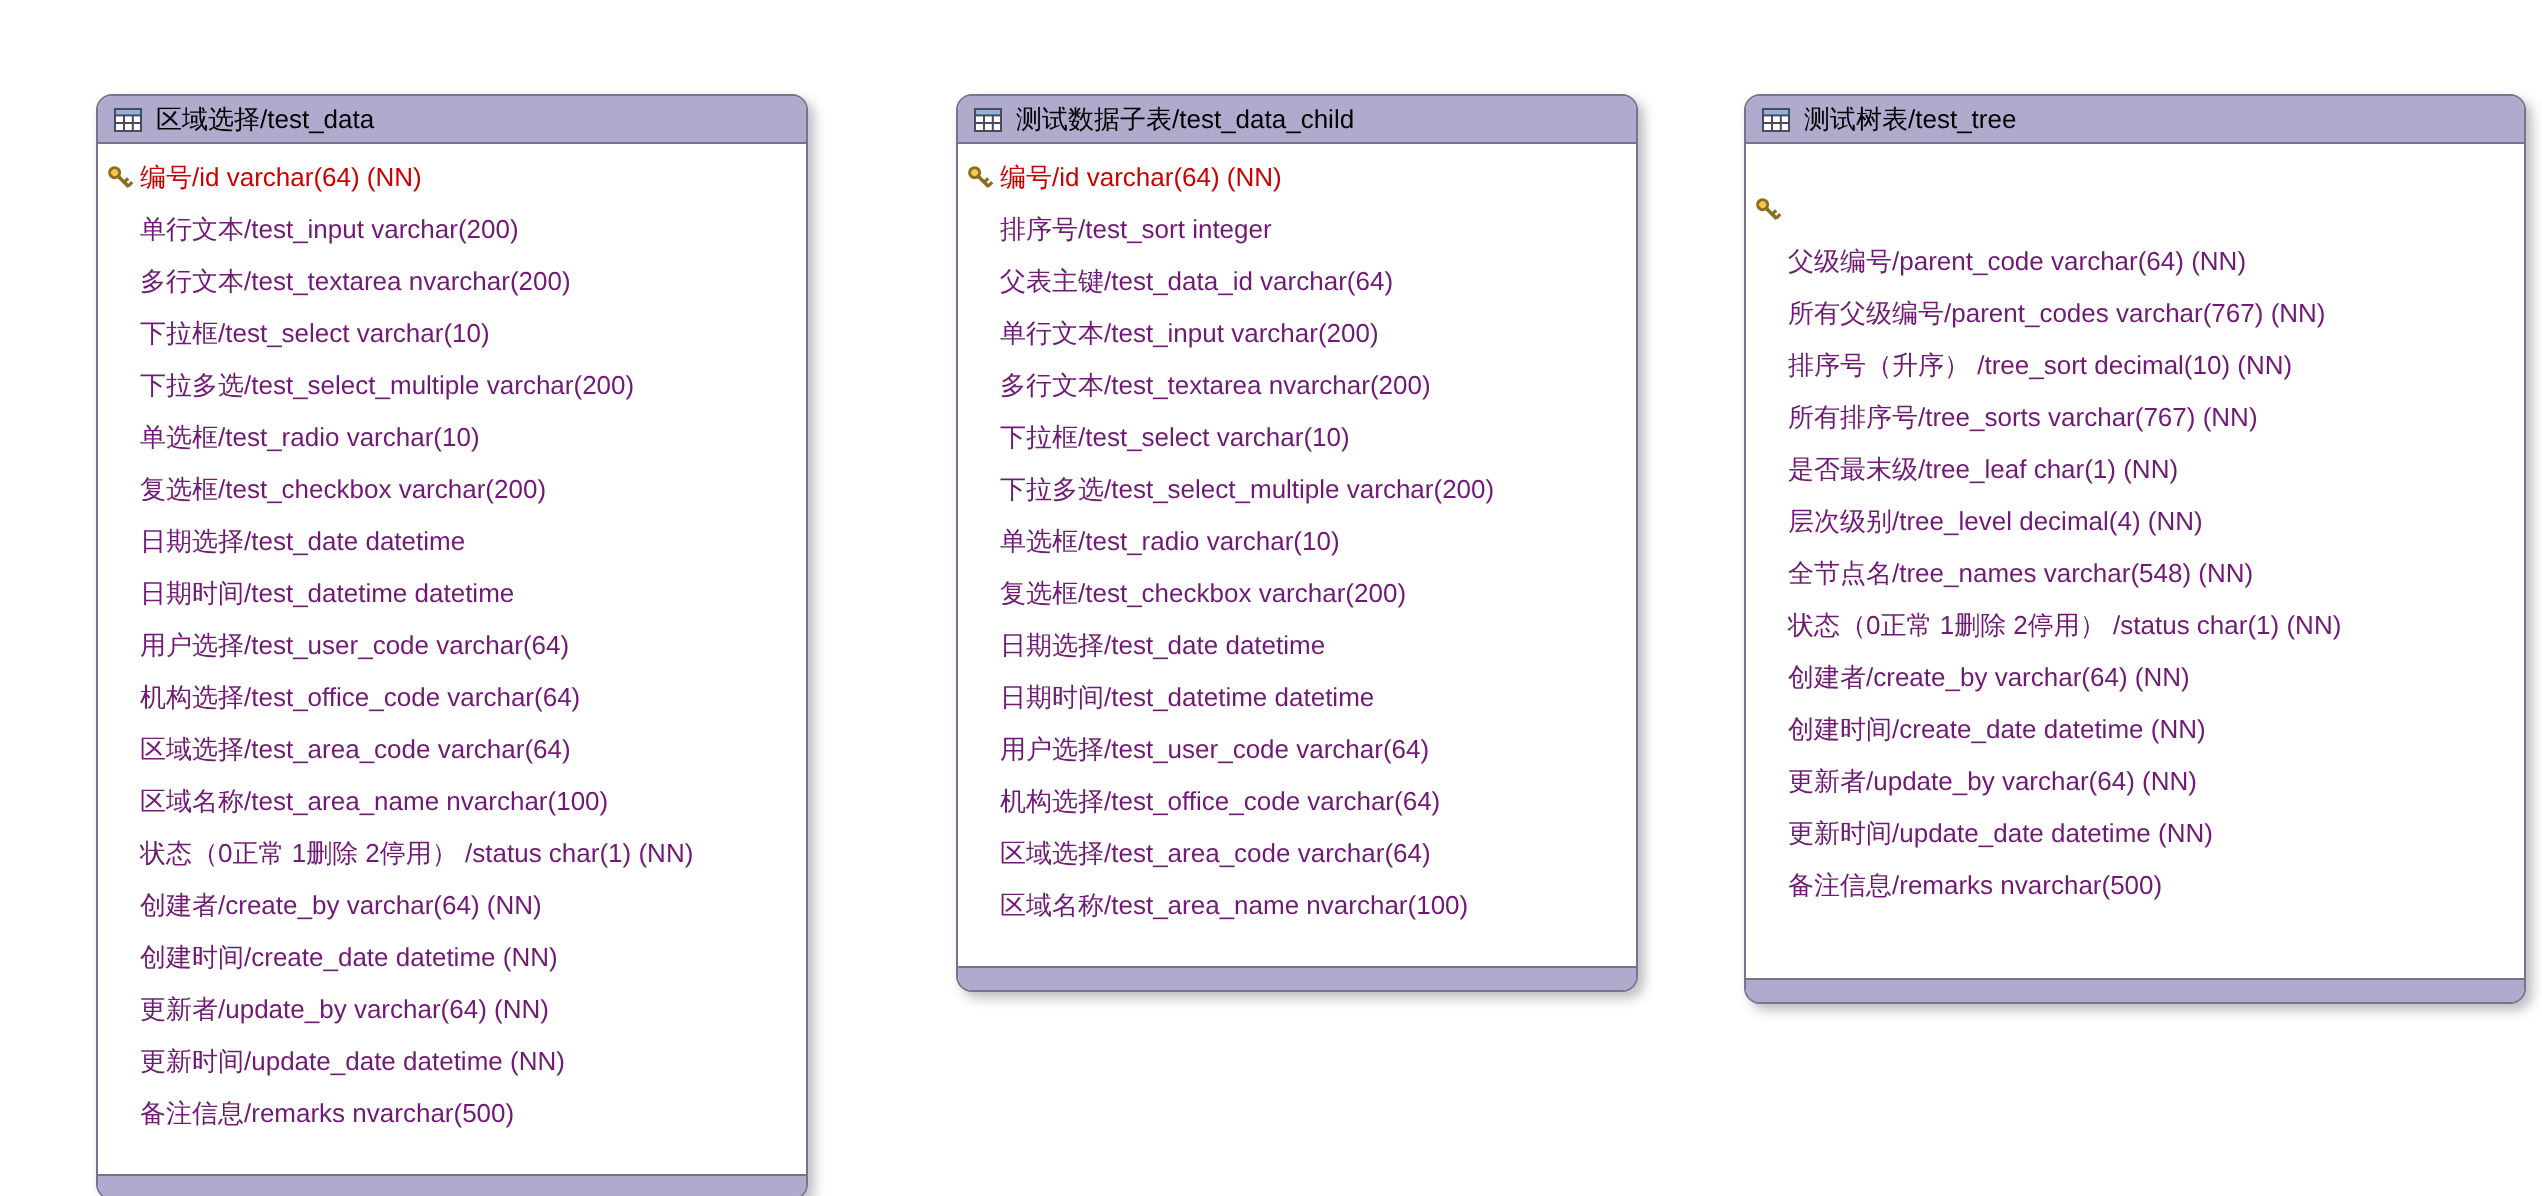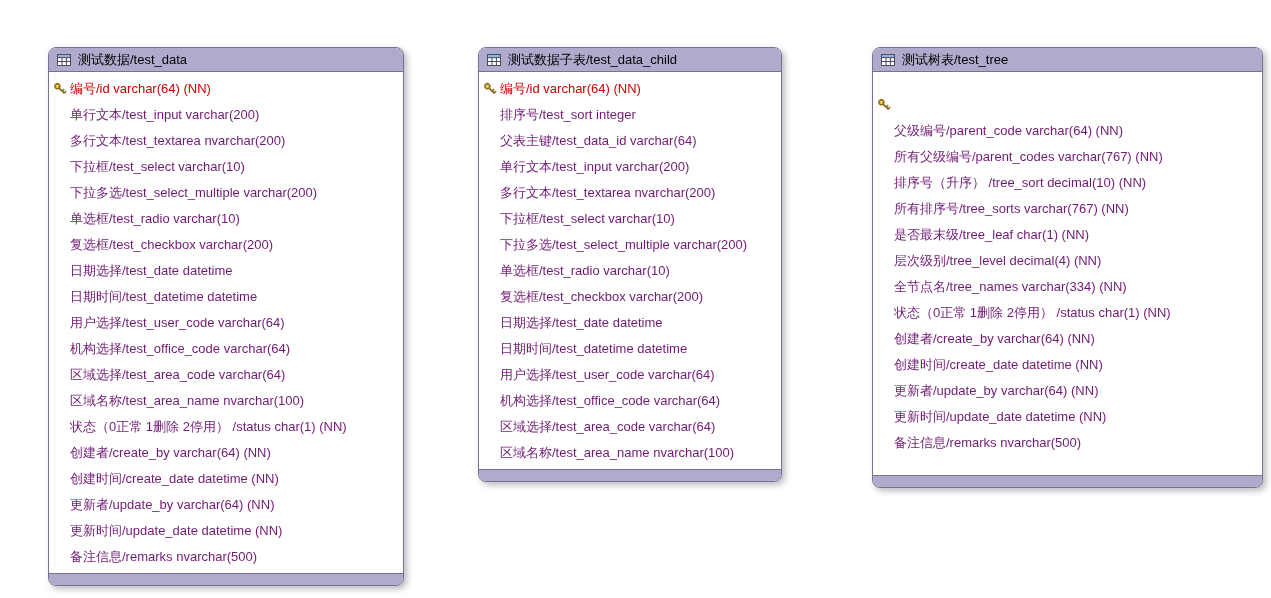--- a/index.html
+++ b/index.html
@@ -31,21 +31,21 @@
     gap: 7px;
     padding: 0 8px;
   }
   .entity-title {
     font-size: 13px;
     color: #000000;
     white-space: nowrap;
   }
   .entity-body {
     flex: 1;
-    padding: 4px 0 3px 0;
+    padding: 4px 0 17px 0;
     background: #ffffff;
   }
   .field-row {
     display: flex;
     align-items: center;
     height: 26px;
   }
   .field-gutter {
     flex: none;
     width: 21px;
@@ -75,21 +75,21 @@
       <div class="entity-header">
         <span class="tbl-icon">
           <svg width="14" height="12" viewBox="0 0 14 12">
             <rect x="0.5" y="0.5" width="13" height="11" fill="#ffffff" stroke="#4a4a5e"></rect>
             <rect x="0.5" y="0.5" width="13" height="3.2" fill="#8fb4d8" stroke="#4a4a5e"></rect>
             <line x1="0.5" y1="7.5" x2="13.5" y2="7.5" stroke="#4a4a5e"></line>
             <line x1="5" y1="3.7" x2="5" y2="11.5" stroke="#4a4a5e"></line>
             <line x1="9.4" y1="3.7" x2="9.4" y2="11.5" stroke="#4a4a5e"></line>
           </svg>
         </span>
-        <span class="entity-title">测试数据/test_data</span>
+        <span class="entity-title">区域选择/test_data</span>
       </div>
       <div class="entity-body">
         <div class="field-row pk">
           <span class="field-gutter key-icon">
             <svg width="16" height="16" viewBox="0 0 16 16">
               <g transform="rotate(-45 8 8)">
                 <circle cx="8" cy="4.2" r="2.5" fill="#f2c94c" stroke="#8a6d1d" stroke-width="1.5"></circle>
                 <line x1="8" y1="6.7" x2="8" y2="14.2" stroke="#8a6d1d" stroke-width="1.8"></line>
                 <line x1="8" y1="11" x2="10.8" y2="11" stroke="#8a6d1d" stroke-width="1.6"></line>
                 <line x1="8" y1="13.8" x2="10.8" y2="13.8" stroke="#8a6d1d" stroke-width="1.6"></line>
@@ -166,21 +166,21 @@
           <span class="field-gutter"></span>
           <span class="field-label">更新时间/update_date datetime (NN)</span>
         </div>
         <div class="field-row">
           <span class="field-gutter"></span>
           <span class="field-label">备注信息/remarks nvarchar(500)</span>
         </div>
       </div>
       <div class="entity-footer"></div>
     </div>
-    <div class="entity" style="left: 478px; top: 47px; width: 304px;">
+    <div class="entity" style="left: 478px; top: 47px; width: 341px;">
       <div class="entity-header">
         <span class="tbl-icon">
           <svg width="14" height="12" viewBox="0 0 14 12">
             <rect x="0.5" y="0.5" width="13" height="11" fill="#ffffff" stroke="#4a4a5e"></rect>
             <rect x="0.5" y="0.5" width="13" height="3.2" fill="#8fb4d8" stroke="#4a4a5e"></rect>
             <line x1="0.5" y1="7.5" x2="13.5" y2="7.5" stroke="#4a4a5e"></line>
             <line x1="5" y1="3.7" x2="5" y2="11.5" stroke="#4a4a5e"></line>
             <line x1="9.4" y1="3.7" x2="9.4" y2="11.5" stroke="#4a4a5e"></line>
           </svg>
         </span>
@@ -304,21 +304,21 @@
         <div class="field-row">
           <span class="field-gutter"></span>
           <span class="field-label">是否最末级/tree_leaf char(1) (NN)</span>
         </div>
         <div class="field-row">
           <span class="field-gutter"></span>
           <span class="field-label">层次级别/tree_level decimal(4) (NN)</span>
         </div>
         <div class="field-row">
           <span class="field-gutter"></span>
-          <span class="field-label">全节点名/tree_names varchar(334) (NN)</span>
+          <span class="field-label">全节点名/tree_names varchar(548) (NN)</span>
         </div>
         <div class="field-row">
           <span class="field-gutter"></span>
           <span class="field-label">状态（0正常 1删除 2停用） /status char(1) (NN)</span>
         </div>
         <div class="field-row">
           <span class="field-gutter"></span>
           <span class="field-label">创建者/create_by varchar(64) (NN)</span>
         </div>
         <div class="field-row">

